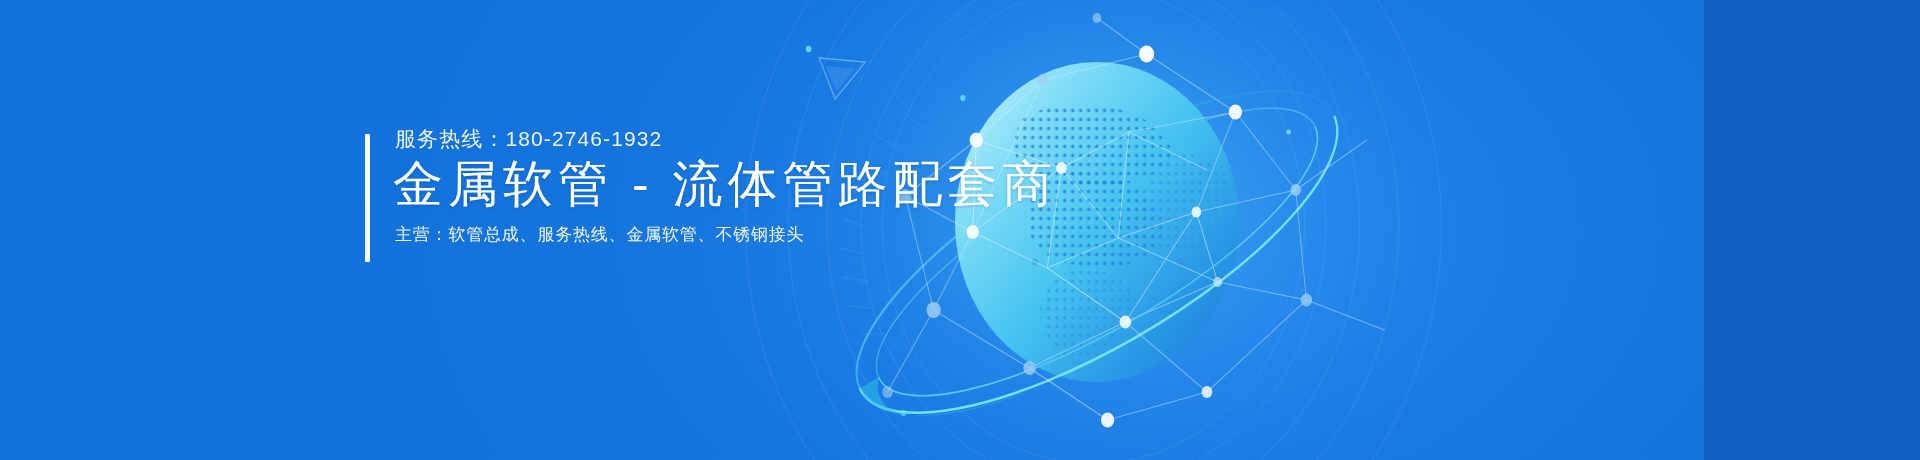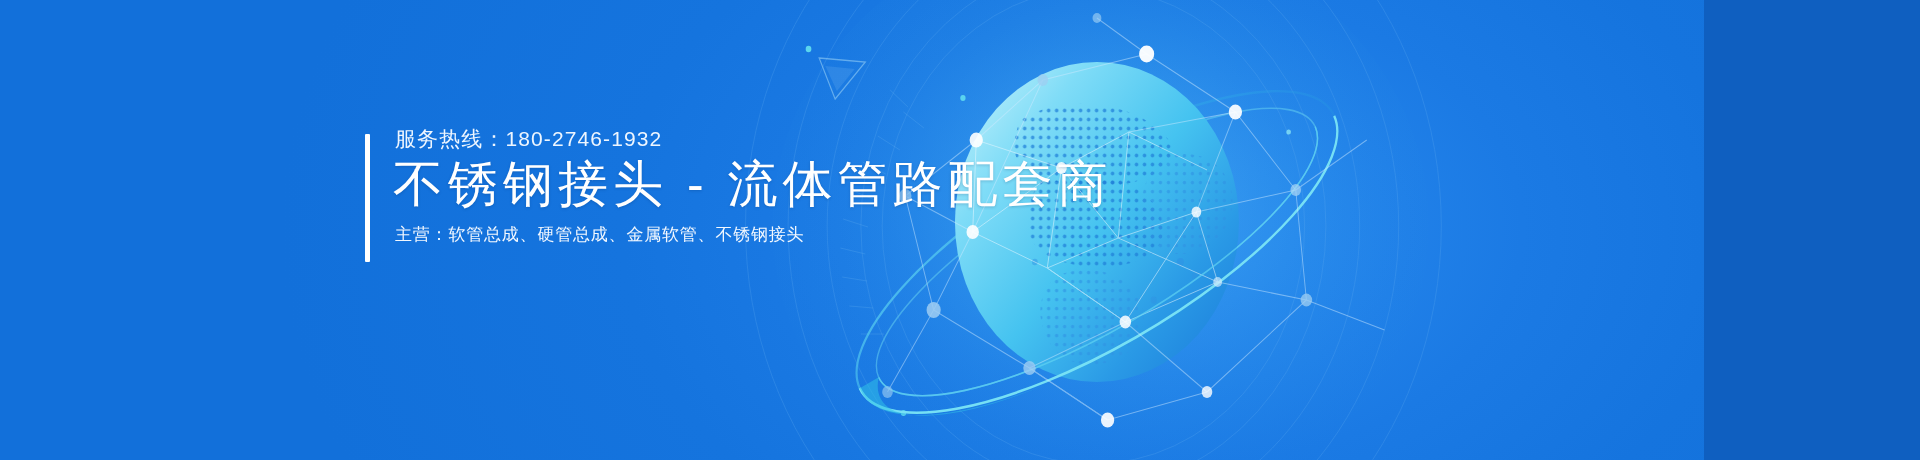--- a/index.html
+++ b/index.html
@@ -224,17 +224,17 @@
         <circle cx="1000" cy="392" r="6.0" fill="#8dc3ef" opacity=".7"></circle>
         <circle cx="1236" cy="18" r="5.0" fill="#a9d6f5" opacity=".6"></circle>
       </g>
 
     </g>
   </svg>
 
   <div class="text-block">
     <div class="accent-bar"></div>
     <p class="hotline">服务热线：180-2746-1932</p>
-    <h1 class="headline">不锈钢接头 - 流体管路配套商</h1>
-    <p class="subline">主营：软管总成、硬管总成、金属软管、不锈钢接头</p>
+    <h1 class="headline">金属软管 - 流体管路配套商</h1>
+    <p class="subline">主营：软管总成、服务热线、金属软管、不锈钢接头</p>
   </div>
 
 </div>
 
 </body></html>

